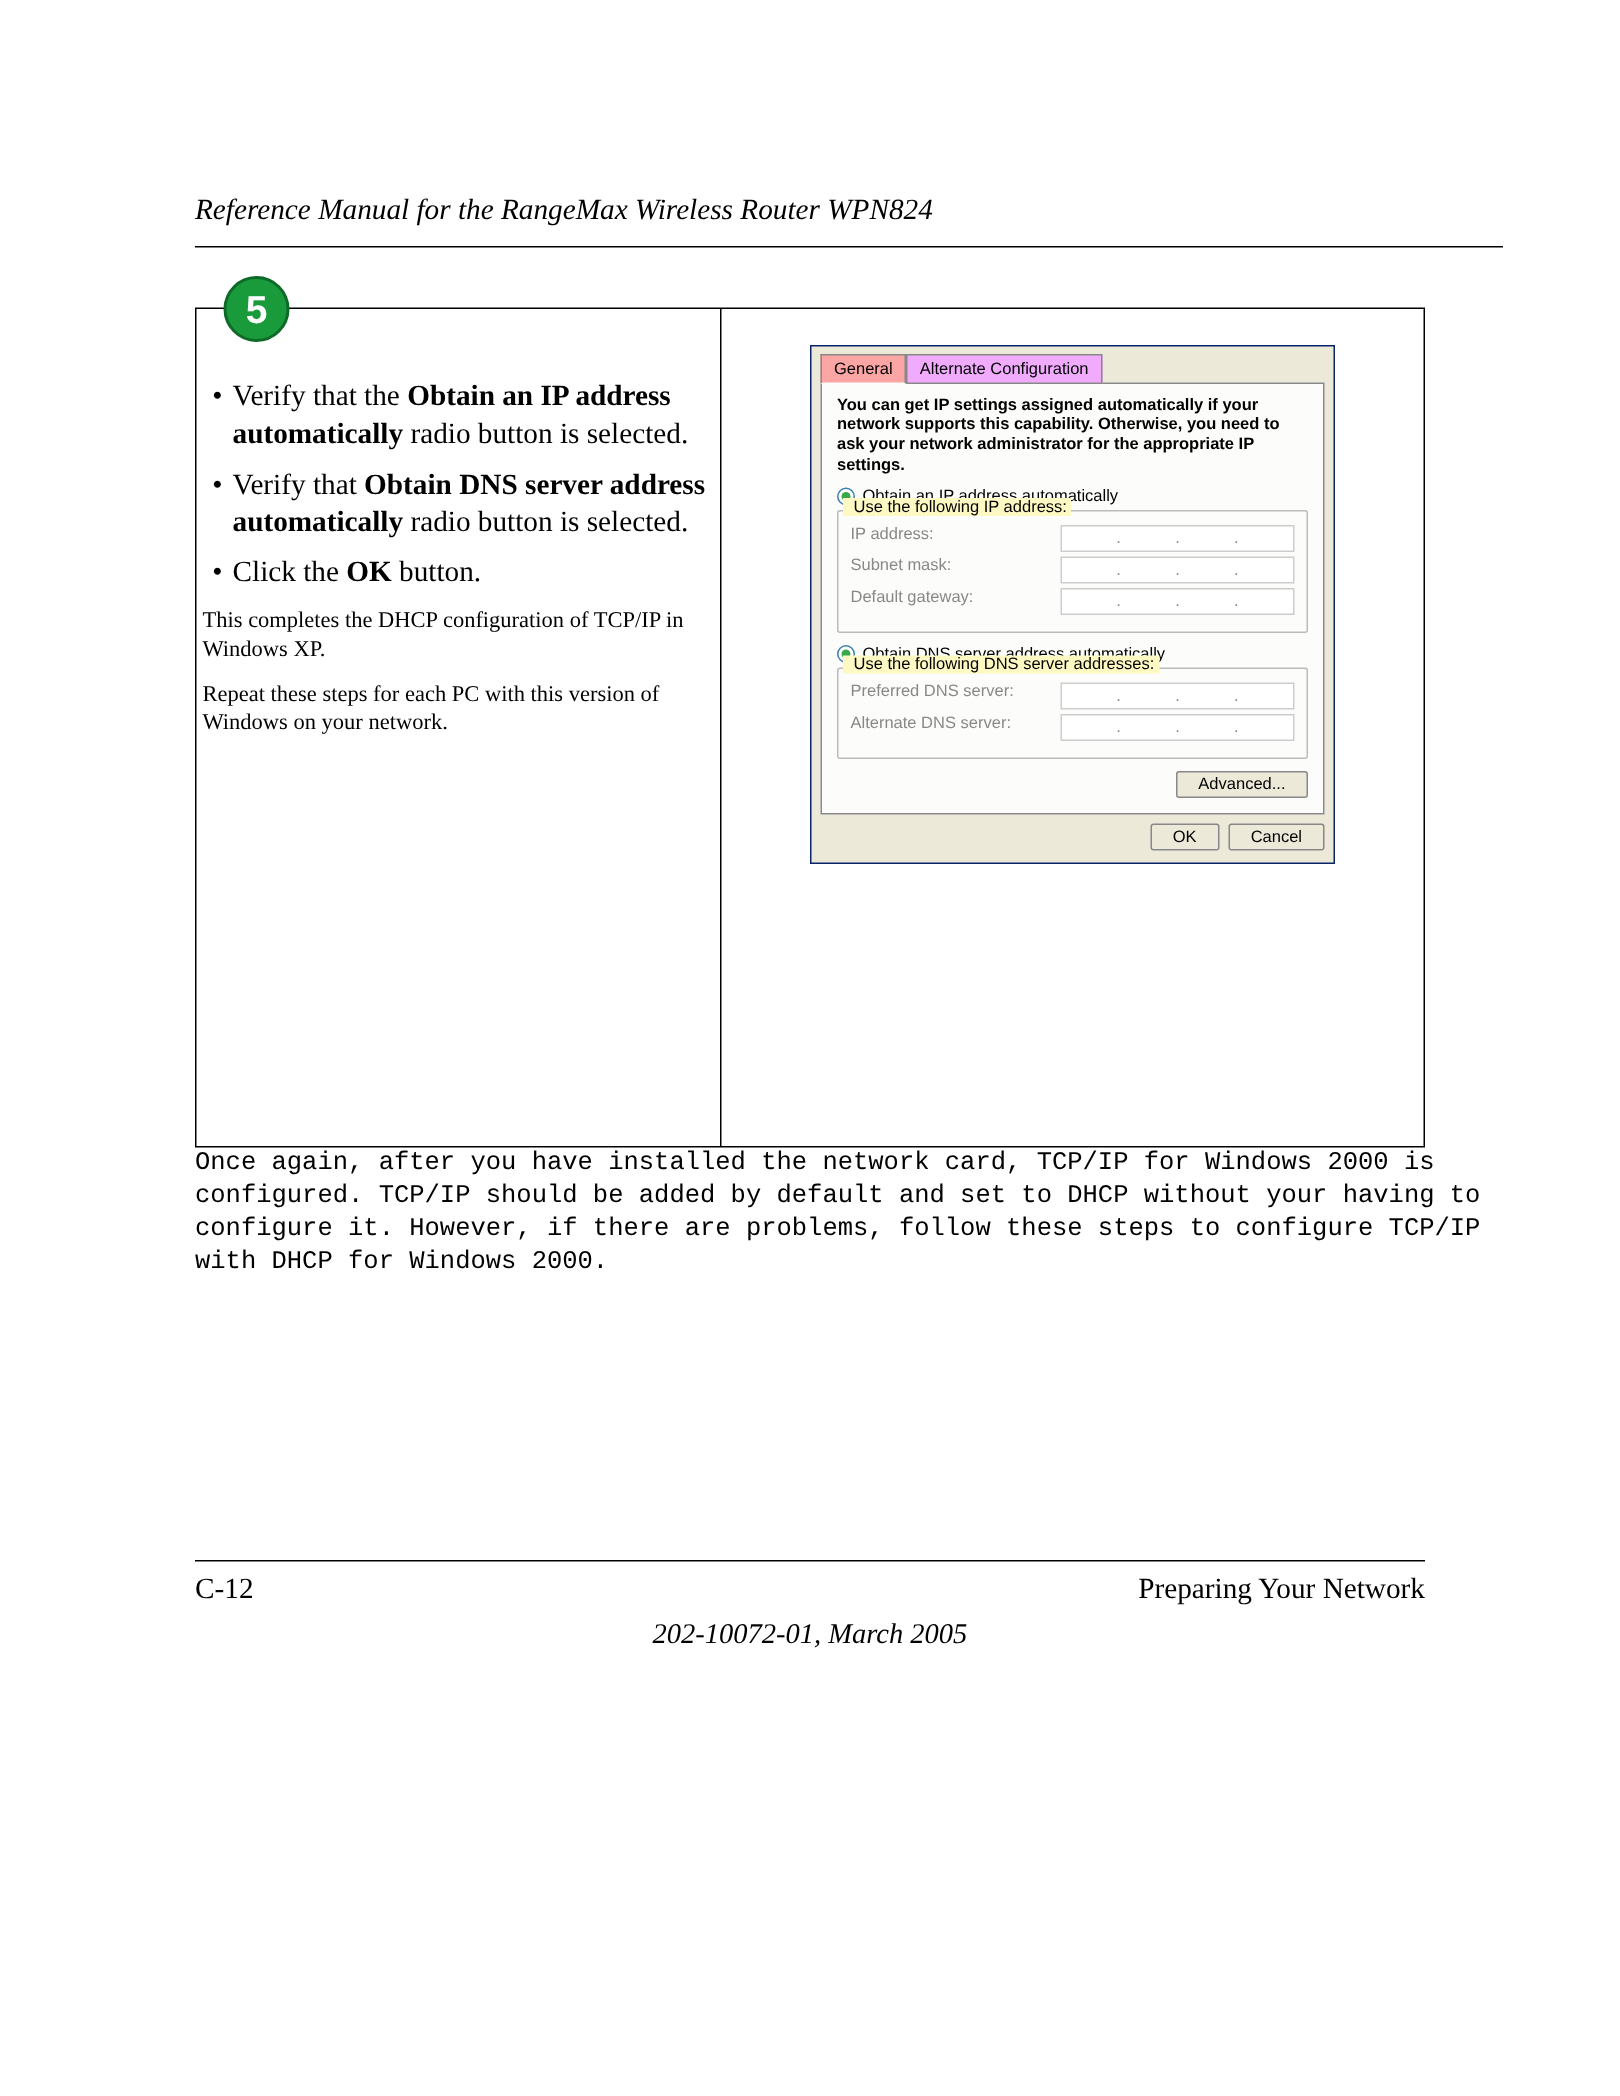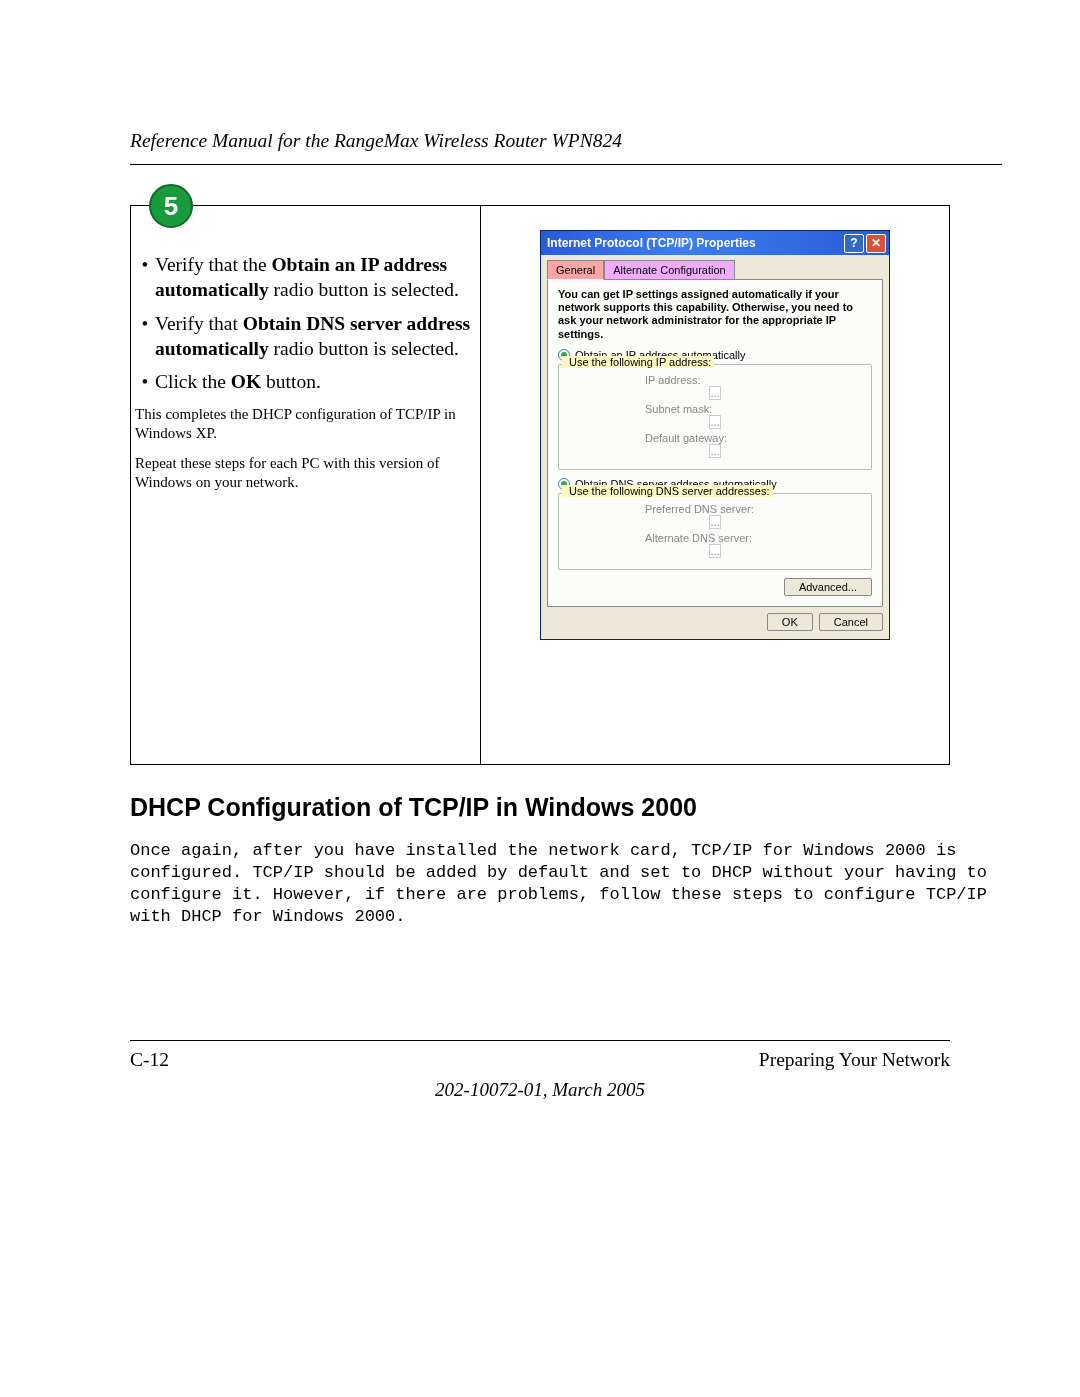--- a/index.html
+++ b/index.html
@@ -194,21 +194,21 @@
   .xp-fieldset-legend {
     position: absolute;
     top: -9px;
     left: 3px;
     background: #fef9c3;
     padding: 0 3px;
     display: flex;
     align-items: center;
   }
   .xp-fieldset-legend .circle { margin-right: 4px; }
-  .xp-row { display:flex; align-items:center; margin: 3px 0; color:#888;flex-direction:column; }
+  .xp-row { display:flex; margin: 3px 0; color:#888; }
   .xp-row .lbl { width:140px; }
   .xp-row .ipbox {
     flex:1; height:18px; background:#fff; border:1px solid #ccc;
     display:flex; justify-content:space-evenly; align-items:center;
     color:#888; font-size:11px;
   }
   .xp-btn-row { display:flex; justify-content:flex-end; margin-top:6px; gap:6px;}
   .xp-btn {
     font-size:11px;
     padding: 2px 14px;
@@ -247,25 +247,20 @@
             <span>Click the </span><b>OK</b><span> button.</span>
           </div>
         </div>
       </div>
       <div class="para">This completes the DHCP configuration of TCP/IP in Windows XP.</div>
       <div class="para">Repeat these steps for each PC with this version of Windows on your network.</div>
     </div>
 
     <div class="step-right">
       <div class="xp-dialog">
-        <div class="xp-titlebar">
-          <span class="title">Internet Protocol (TCP/IP) Properties</span>
-          <div class="xp-titlebtn xp-help">?</div>
-          <div class="xp-titlebtn xp-close">✕</div>
-        </div>
         <div class="xp-body">
           <div class="xp-tabs">
             <div class="xp-tab active">General</div>
             <div class="xp-tab">Alternate Configuration</div>
           </div>
           <div class="xp-tabpanel">
             <div class="xp-desc">You can get IP settings assigned automatically if your network supports this capability. Otherwise, you need to ask your network administrator for the appropriate IP settings.</div>
 
             <div class="xp-radio">
               <span class="circle sel"></span>
@@ -337,21 +332,20 @@
           </div>
           <div class="xp-btn-row">
             <div class="xp-btn">OK</div>
             <div class="xp-btn">Cancel</div>
           </div>
         </div>
       </div>
     </div>
   </div>
 
-  <div class="section-heading">DHCP Configuration of TCP/IP in Windows 2000</div>
   <div class="body-text">Once again, after you have installed the network card, TCP/IP for Windows 2000 is configured. TCP/IP should be added by default and set to DHCP without your having to configure it. However, if there are problems, follow these steps to configure TCP/IP with DHCP for Windows 2000.</div>
 </div>
 
 <div class="footer">
   <hr class="hr-bottom">
   <div class="footer-row">
     <span>C-12</span>
     <span>Preparing Your Network</span>
   </div>
   <div class="footer-center">202-10072-01, March 2005</div>

